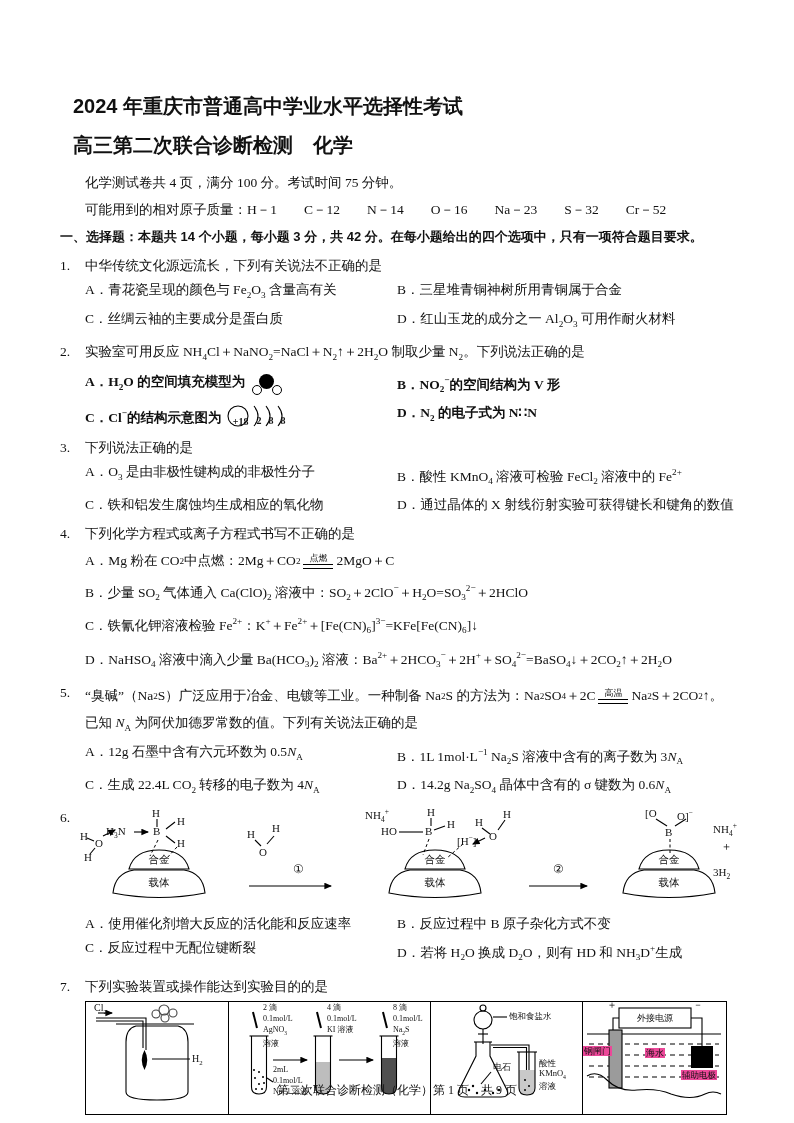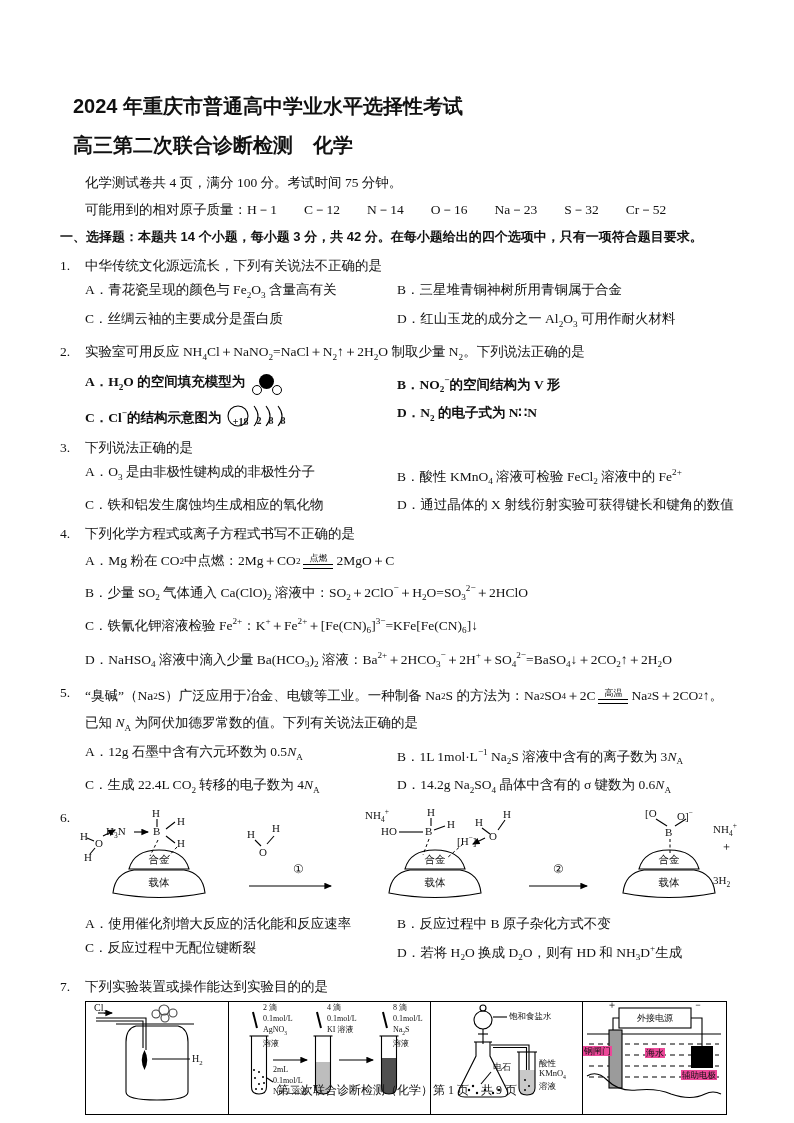--- a/index.html
+++ b/index.html
@@ -241,21 +241,21 @@
           <line class="s" x1="80" y1="20" x2="91" y2="13"></line>
           <line class="d" x1="75" y1="33" x2="75" y2="48"></line>
           <path class="s" d="M44,63 Q49,44 74,44 Q99,44 104,63 Z"></path>
           <path class="s" d="M28,87 Q30,67 49,64 L99,64 Q118,67 120,87 Q74,96 28,87 Z"></path>
         </svg>
         <span class="lb" style="left:50px;top:1px">[O</span>
         <span class="lb" style="left:82px;top:1px">O]<sup>−</sup></span>
         <span class="lb" style="left:70px;top:20px">B</span>
         <span class="lb" style="left:118px;top:14px">NH<sub>4</sub><sup>+</sup></span>
         <span class="lb" style="left:126px;top:34px">＋</span>
-        <span class="lb" style="left:118px;top:68px">3H<sub>2</sub></span>
+        <span class="lb" style="left:118px;top:60px">3H<sub>2</sub></span>
         <span class="dlab" style="left:58px;top:48px;width:32px">合金</span>
         <span class="dlab" style="left:52px;top:71px;width:44px">载体</span>
       </div>
     </div>
 
     <div class="opts2">
       <span>A．使用催化剂增大反应的活化能和反应速率</span>
       <span>B．反应过程中 B 原子杂化方式不变</span>
       <span>C．反应过程中无配位键断裂</span>
       <span>D．若将 H<sub>2</sub>O 换成 D<sub>2</sub>O，则有 HD 和 NH<sub>3</sub>D<sup>+</sup>生成</span>

